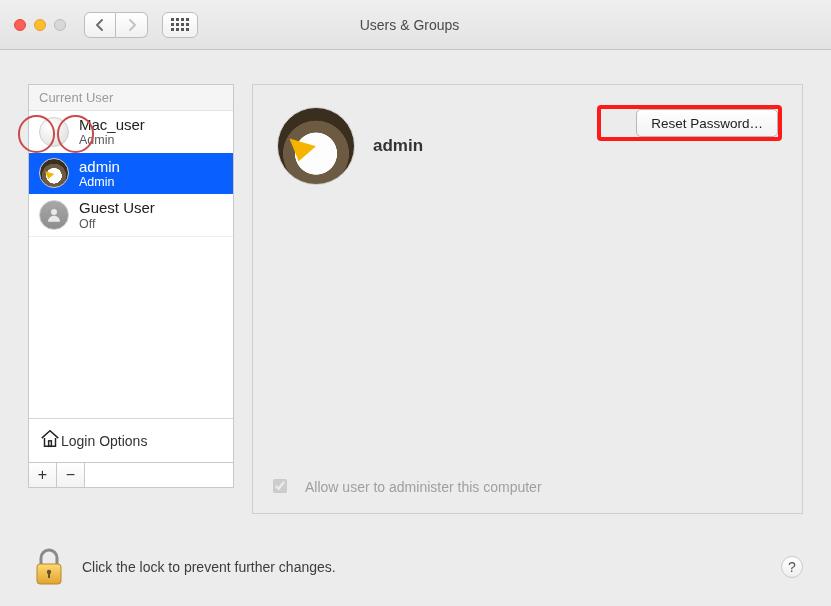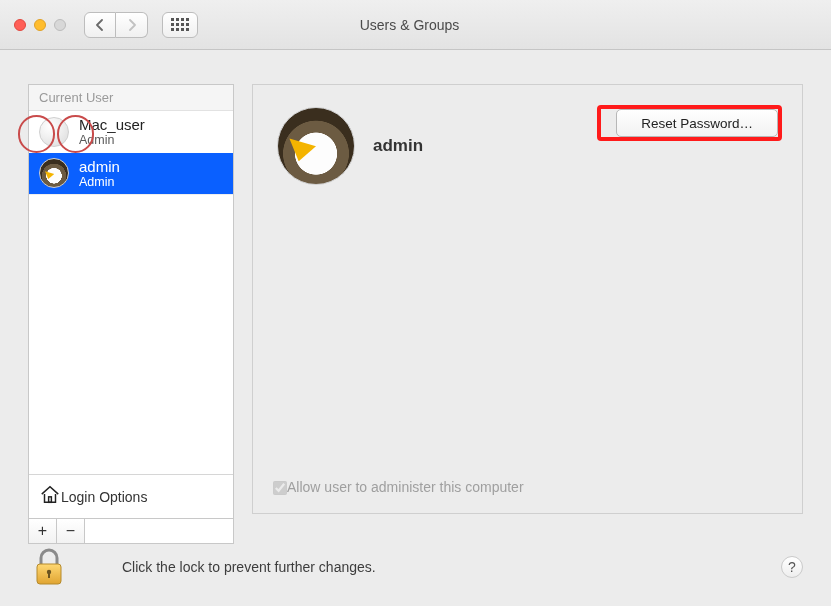--- a/index.html
+++ b/index.html
@@ -65,21 +65,21 @@
     font-size:13px; color:#555;
   }
   .search-input::placeholder { color:#9a9a9a; }
 
   
   .content { padding:34px 28px 14px 28px; height:478px; display:flex; gap:18px;}
 
   
   .sidebar {
     width:206px; background:#fff; border:1px solid #c8c8c8;
-    display:flex; flex-direction:column; height:460px;
+    display:flex; flex-direction:column; height:404px;
   }
   .sb-header {
     background:#f5f5f5; color:#9a9a9a; font-size:13px;
     padding:5px 10px; border-bottom:1px solid #e2e2e2;
   }
   .sb-item {
     display:flex; align-items:center; gap:10px;
     padding:5px 10px; cursor:default;
   }
   .sb-item .avatar { width:30px; height:30px; border-radius:50%; flex-shrink:0;}
@@ -135,42 +135,42 @@
     height:430px; padding:22px 24px 18px 24px; position:relative;
   }
   .detail-row { display:flex; align-items:center; gap:18px; }
   .big-avatar { width:78px; height:78px; border-radius:50%; border:1px solid #cfcfcf; overflow:hidden;}
   .big-avatar.avatar-eagle::after{ left:15%; top:40%; width:35%; height:30%; }
 
   .detail-name { font-size:17px; font-weight:600; color:#333;}
 
   .reset-btn {
     position:absolute; top:24px; right:24px;
-    height:28px; padding:0 24px;
+    height:28px; padding:0 14px;
     background:linear-gradient(#ffffff,#f2f2f2);
     border:1px solid #b7b7b7; border-radius:5px;
     font-size:13.5px; color:#222;text-align:right;
   }
   .reset-highlight {
     position:absolute; top:20px; right:20px;
     width:185px; height:36px; border:4px solid #ff1a1a; border-radius:4px;
     pointer-events:none;
   }
 
   .admin-check {
     position:absolute; left:20px; bottom:18px;
-    display:flex; align-items:flex-end; gap:0;
+    display:flex; align-items:flex-start; gap:18px;
     color:#9f9f9f; font-size:14px;
   }
   .admin-check input { width:14px; height:14px; accent-color:#888;}
 
   
   .lockrow {
     position:absolute; left:0; right:0; bottom:0; height:78px;
-    display:flex; align-items:center; padding:0 28px;gap:40px;
+    display:flex; align-items:center; padding:0 28px;
   }
   .lock-icon {
     width:42px; height:42px; margin-right:12px; display:flex;
     align-items:center; justify-content:center;
   }
   .lock-icon svg { width:32px; height:38px; }
   .lock-text { font-size:14px; color:#3d3d3d; }
 
   .help-btn {
     margin-left:auto; width:22px; height:22px; border-radius:50%;
@@ -238,20 +238,32 @@
 
 
     <div class="sb-item selected">
       <div class="avatar avatar-eagle"></div>
       <div class="lines">
         <span class="uname">admin</span>
         <span class="urole">Admin</span>
       </div>
     </div>
 
+    <div class="sb-item">
+      <div class="avatar avatar-guest">
+        <svg viewBox="0 0 24 24">
+            <circle cx="12" cy="8" r="4"></circle>
+            <path d="M4 21c0-4.4 3.6-8 8-8s8 3.6 8 8z"></path>
+          </svg>
+      </div>
+      <div class="lines">
+        <span class="uname">Guest User</span>
+        <span class="urole">Off</span>
+      </div>
+    </div>
 
     <div class="sb-spacer"></div>
 
     <div class="login-options">
       <span class="house-icon">
         <svg viewBox="0 0 24 24">
             <path d="M3 11 L12 3 L21 11"></path>
             <path d="M6 11v9h12v-9"></path>
             <rect x="10.5" y="14" width="3" height="6"></rect>
           </svg>

